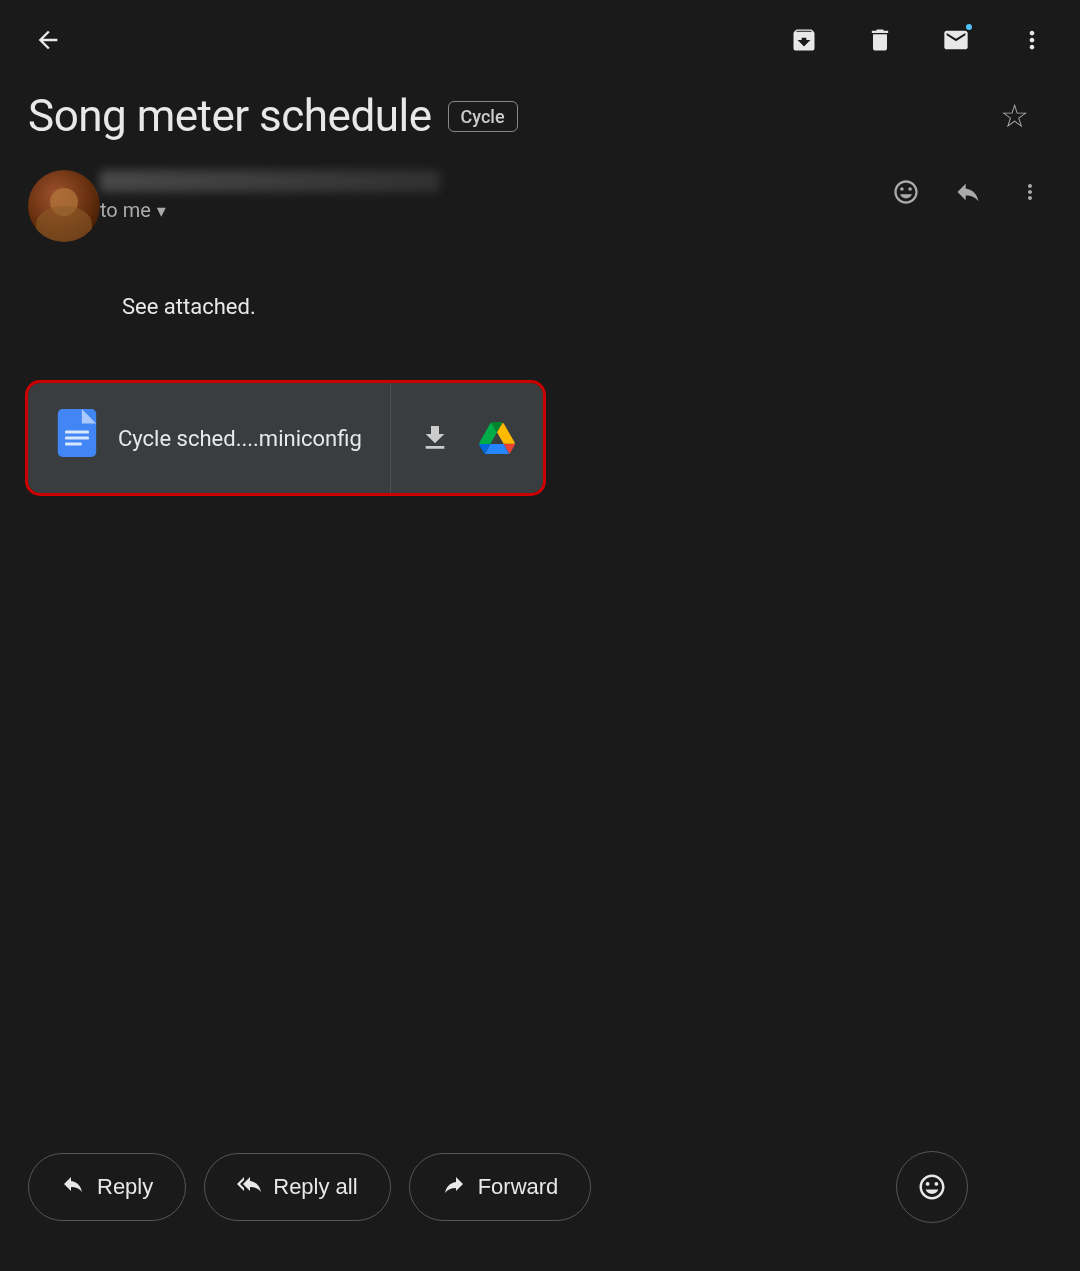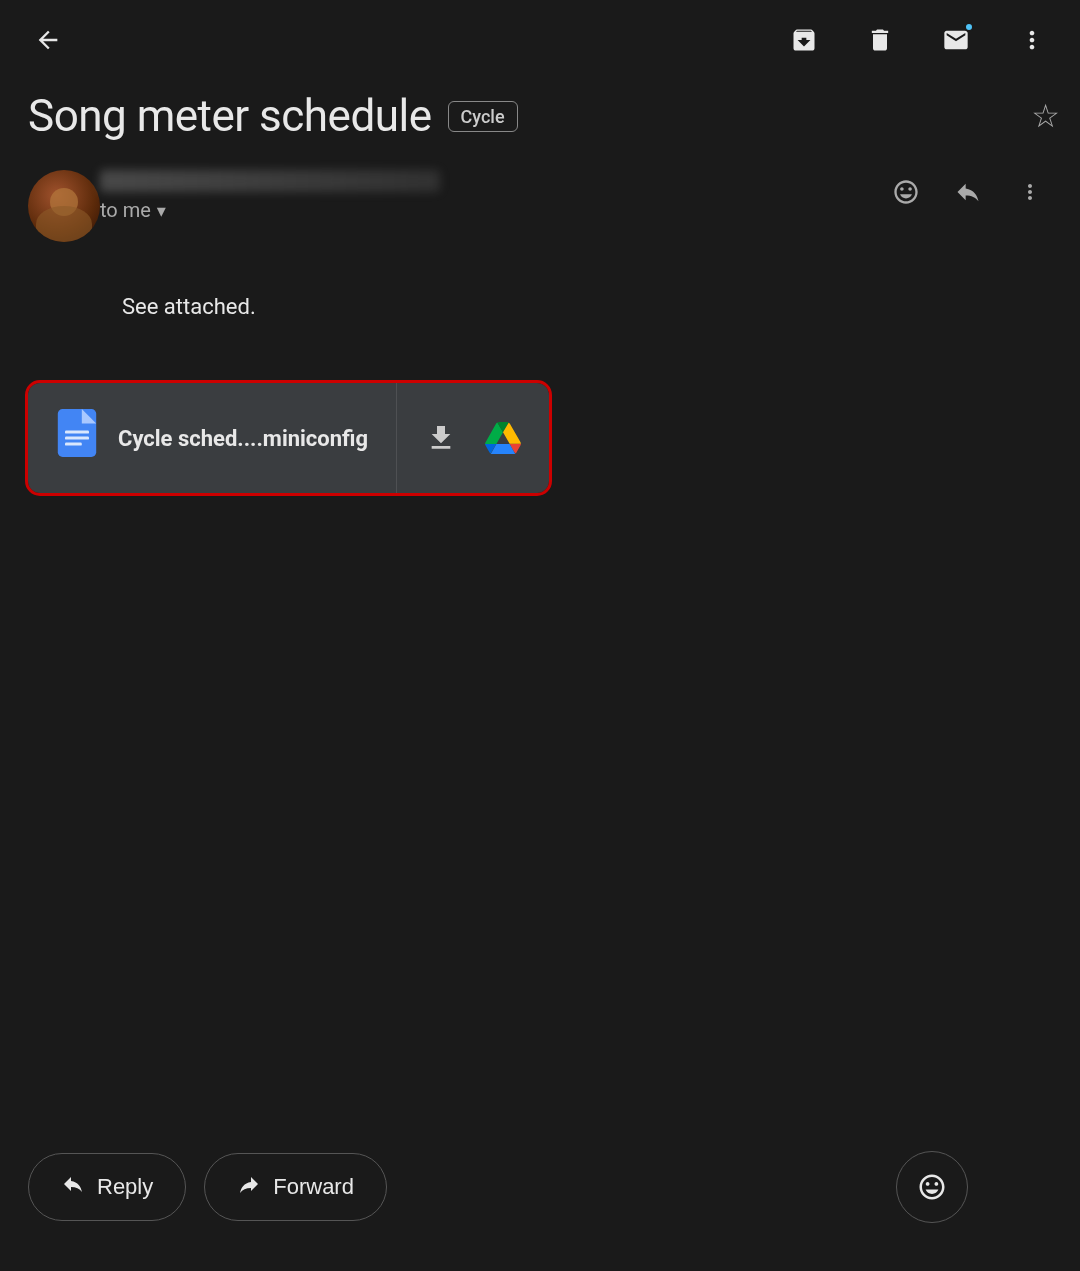--- a/index.html
+++ b/index.html
@@ -49,21 +49,21 @@
     .icon-btn svg {
       width: 28px;
       height: 28px;
     }
 
     
     .subject-row {
       display: flex;
       align-items: center;
       gap: 16px;
-      padding: 10px 12px 0 28px;
+      padding: 10px 43px 0 28px;
     }
 
     .subject-title {
       font-size: 44px;
       font-weight: 400;
       color: #e8e8e8;
       letter-spacing: -0.5px;
     }
 
     .inbox-badge {
@@ -204,21 +204,20 @@
       padding: 0 28px;
       gap: 20px;
       flex: 1;
       height: 100%;
     }
 
     .attachment-name {
       font-size: 22px;
       color: #e8e8e8;
       white-space: nowrap;
-      font-weight: bold;
     }
 
     .attach-action-btn {
       background: none;
       border: none;
       color: #ccc;
       cursor: pointer;
       font-size: 28px;
       display: flex;
       align-items: center;
@@ -401,20 +400,28 @@
 <div class="bottom-actions">
   <button class="action-btn">
     <span class="action-btn-icon">
       <svg viewBox="0 0 24 24" fill="currentColor" width="24" height="24">
         <path d="M10 9V5l-7 7 7 7v-4.1c5 0 8.5 1.6 11 5.1-1-5-4-10-11-11z"></path>
       </svg>
     </span>
     <span>Reply</span>
   </button>
 
+  <button class="action-btn">
+    <span class="action-btn-icon">
+      <svg viewBox="0 0 24 24" fill="currentColor" width="24" height="24">
+        <path d="M7 8V5l-7 7 7 7v-3l-4-4 4-4zm6 1V5l-7 7 7 7v-4.1c5 0 8.5 1.6 11 5.1-1-5-4-10-11-11z"></path>
+      </svg>
+    </span>
+    <span>Reply all</span>
+  </button>
 
   <button class="action-btn">
     <span class="action-btn-icon">
       <svg viewBox="0 0 24 24" fill="currentColor" width="24" height="24">
         <path d="M14 8V5l7 7-7 7v-3c-5 0-8.5 1.6-11 5.1 1-5 4-10 11-11z"></path>
       </svg>
     </span>
     <span>Forward</span>
   </button>
 

